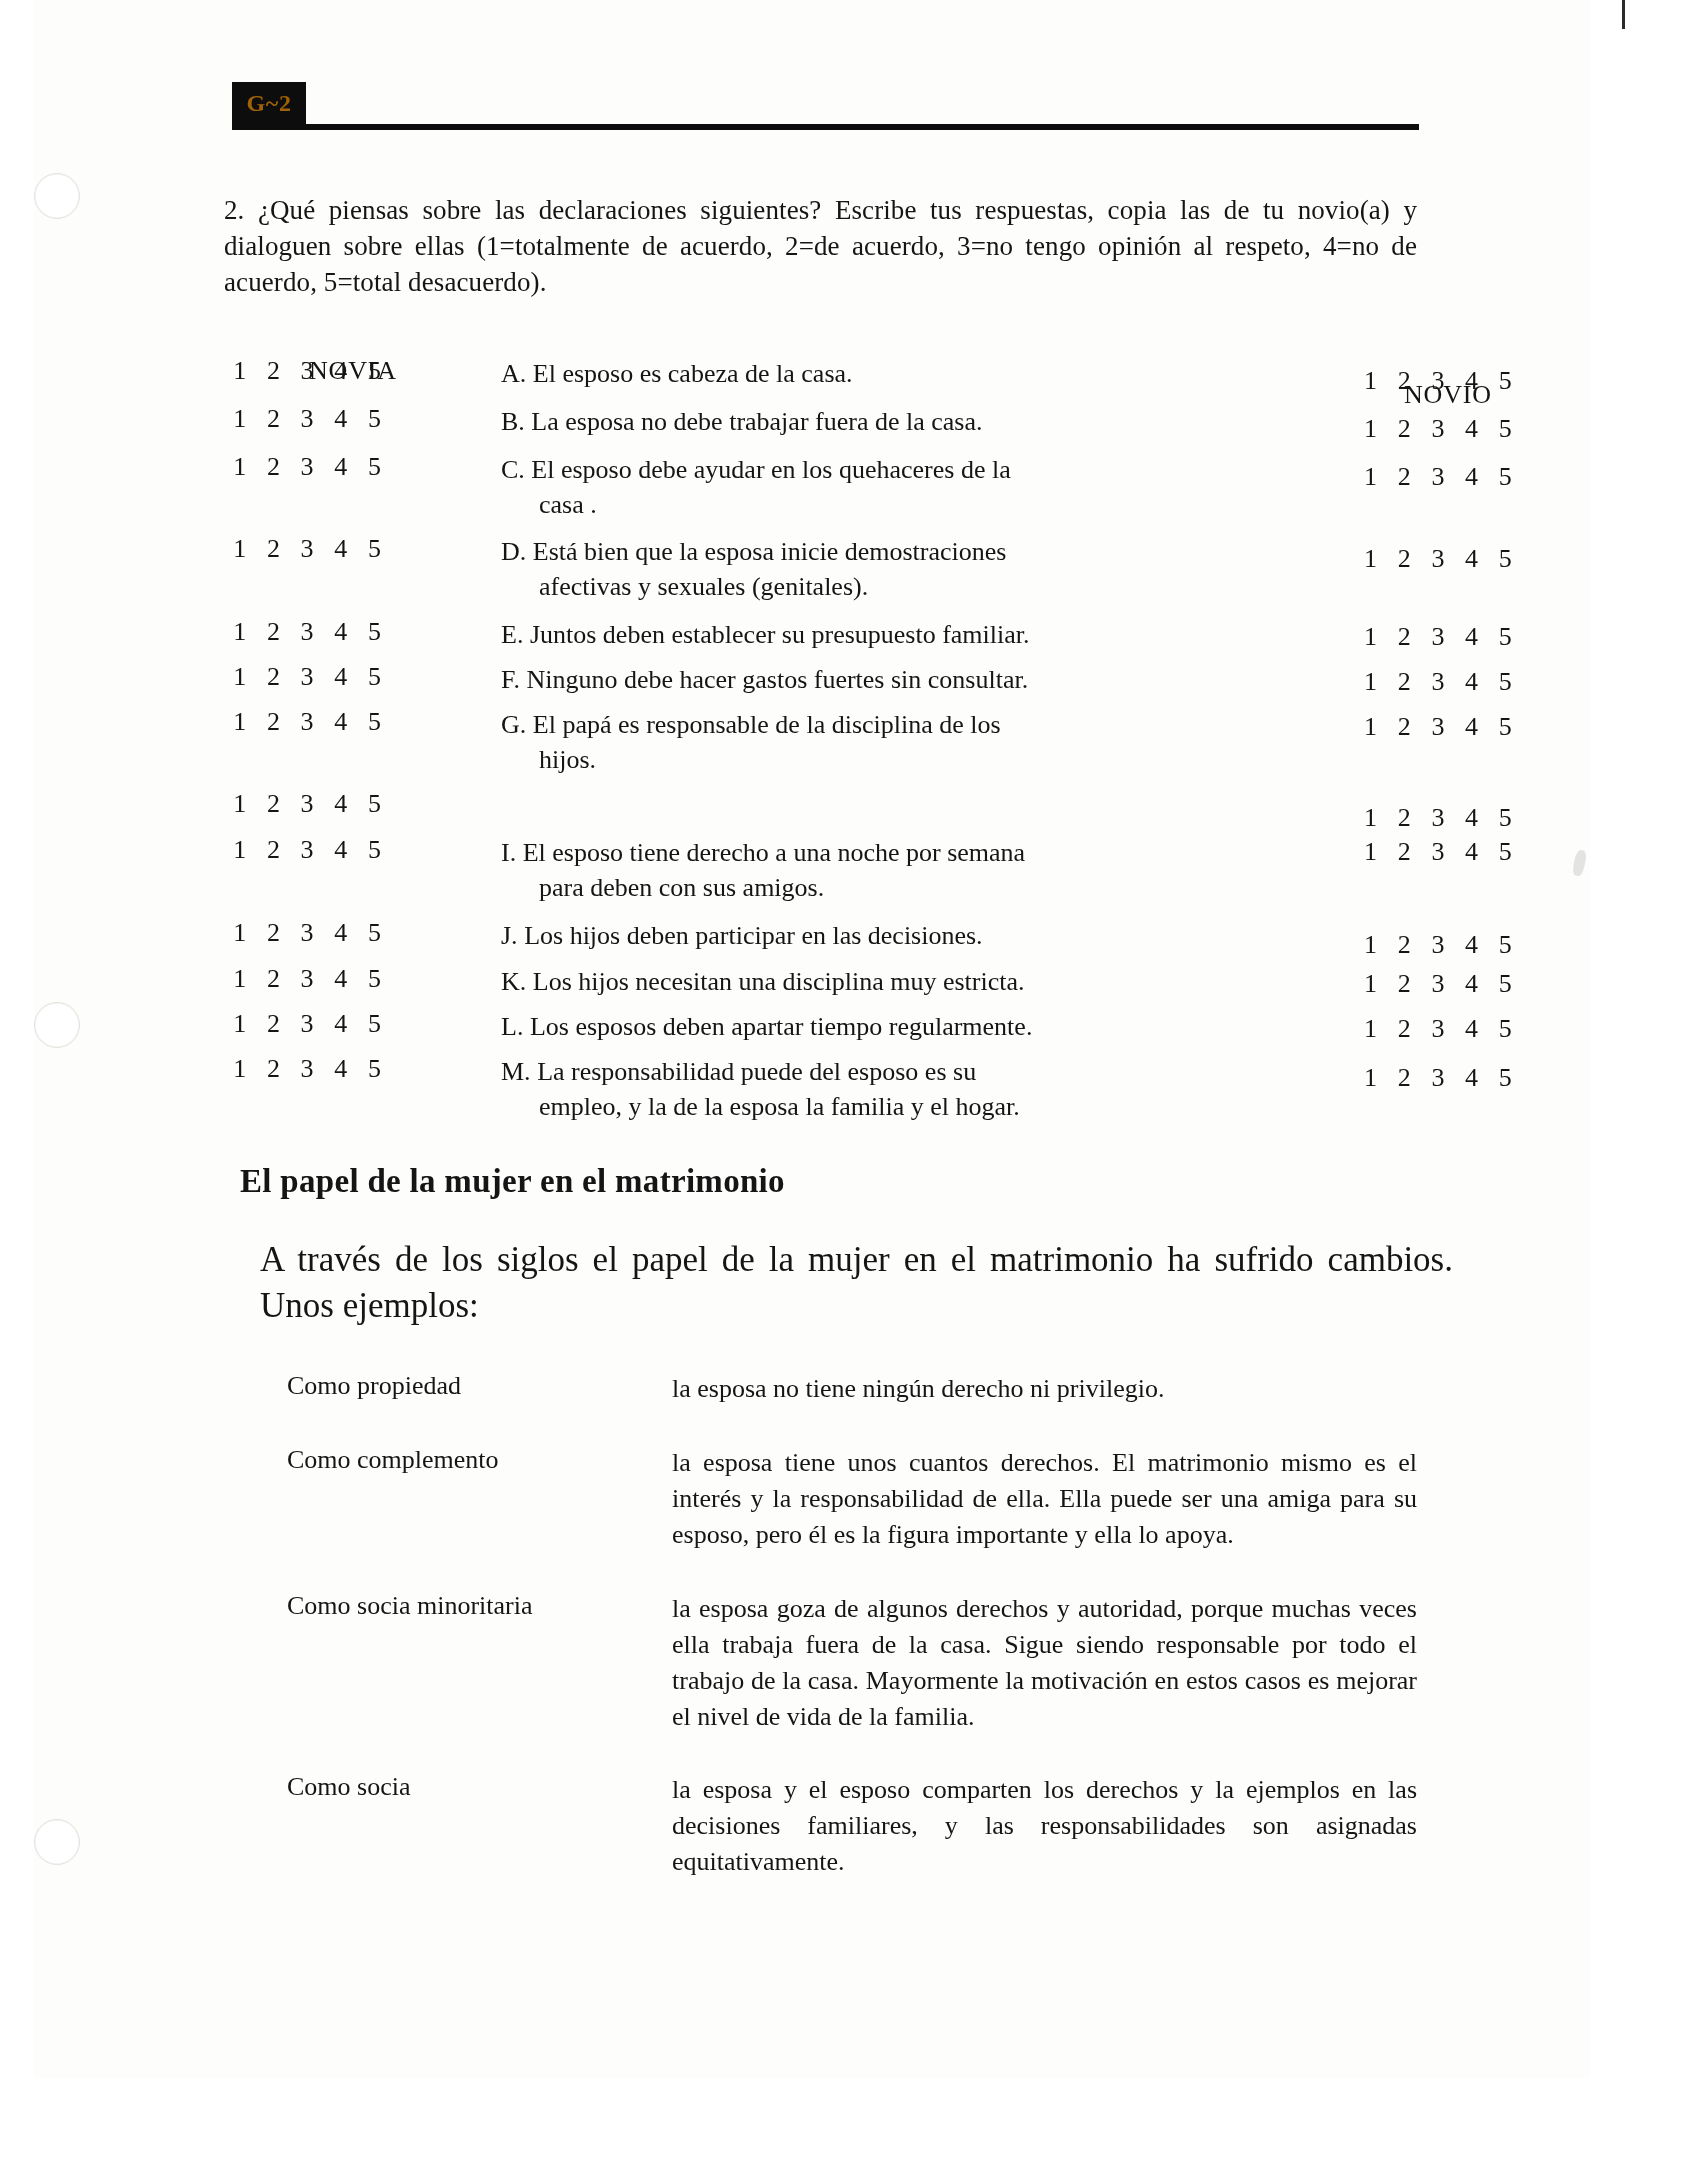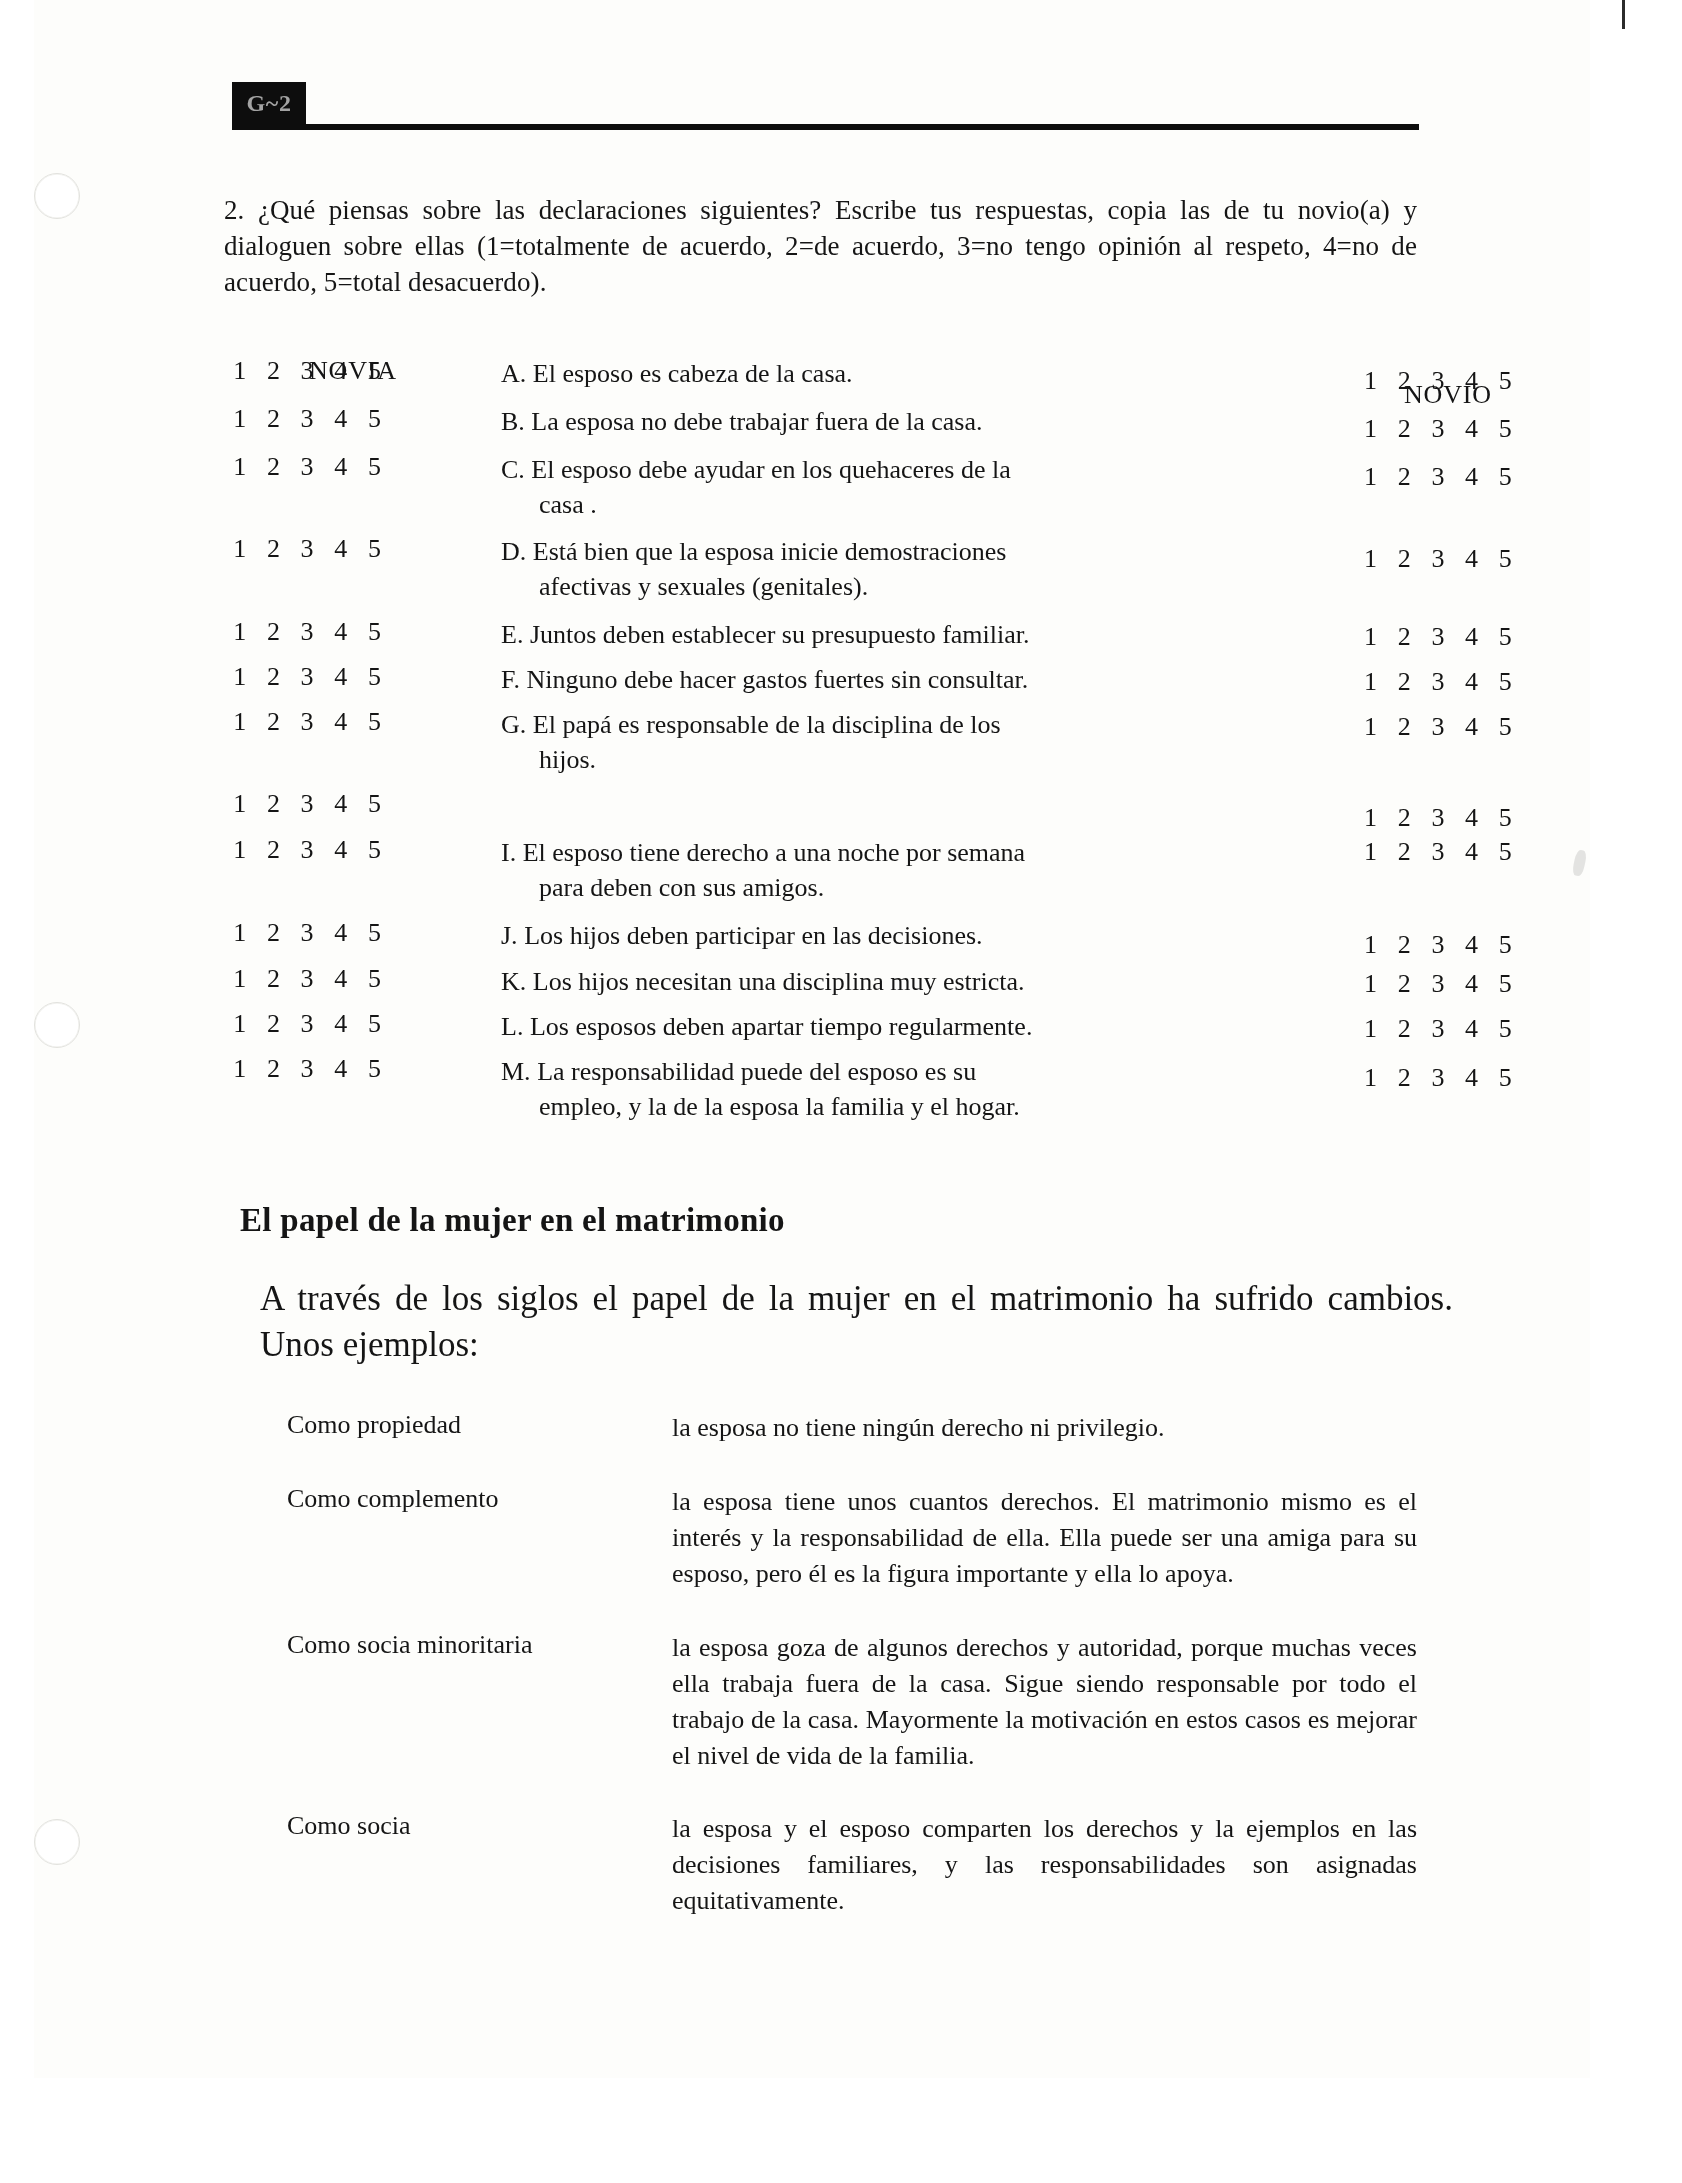--- a/index.html
+++ b/index.html
@@ -70,21 +70,21 @@
     left: 232px;
     top: 82px;
     width: 1187px;
     height: 51px;
   }
   .header-tab {
     position: absolute;
     left: 0; top: 0;
     width: 74px; height: 42px;
     background: #0d0d0d;
-    color: #a3a3a3;
+    color: #a16207;
     font-family: "Liberation Serif", serif;
     font-weight: bold;
     font-size: 24px;
     letter-spacing: 0.7px;
     display: flex;
     align-items: center;
     justify-content: center;
   }
   .header-rule {
     position: absolute;
@@ -157,21 +157,21 @@
     font-size: 26px;
     line-height: 1.36;
   }
   .statement .cont {
     display: block;
     padding-left: 38px;
   }
 
   
   .section-heading {
-    margin-top: 66px;
+    margin-top: 27px;
     margin-left: 16px;
     font-size: 33px;
     letter-spacing: 0.3px;
   }
 
   .section-intro {
     margin-top: 37px;
     font-size: 35px;
     line-height: 1.34;
     width: 1193px;

